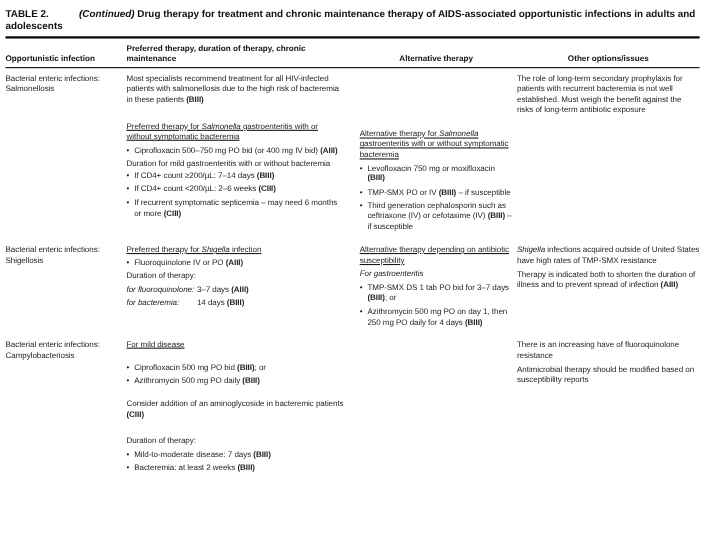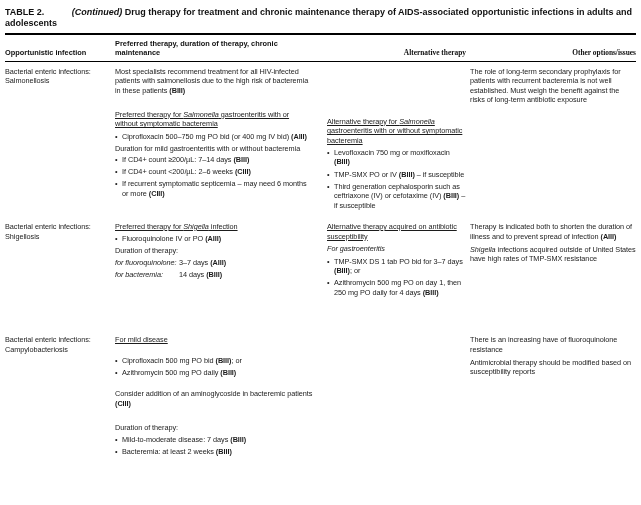--- a/index.html
+++ b/index.html
@@ -23,25 +23,25 @@
     display:grid;
     grid-template-columns:110px 212px 143px 166px;
   }
   .thead {
     align-items:end;
     font-weight:bold; font-size:7.4px; line-height:9.3px;
     padding:4px 0 3px 0;
     border-bottom:1.5px solid #000;
     color:#111;
   }
-  .thead .c3, .thead .c4 { text-align:right;font-family:Liberation Serif, serif; }
+  .thead .c3, .thead .c4 { text-align:center; }
 
   .tbody { padding-top:5px; font-size:7.3px; line-height:9.6px; letter-spacing:-0.05px; }
   .trow { margin-bottom:9px; }
-  .trow:nth-child(2) { margin-bottom:35px; }
+  .trow:nth-child(2) { margin-bottom:8px; }
 
   .cell { padding-right:8px; }
   .cell.c2 { padding-right:14px; }
   .cell.c3 { padding-right:4px; }
   .cell.c4 { padding-right:0; }
 
   .para   { margin:0 0 3.5px 0; }
   .label  { margin:2px 0 2px 0; }
   .head   { text-decoration:underline; margin:0 0 2.5px 0; }
   .bullet { display:flex; margin:0 0 2.5px 0; }
@@ -125,34 +125,34 @@
           <div class="kv">
             <span class="kl"><i>for fluoroquinolone:</i></span>
             <span>3–7 days <b>(AIII)</b></span>
           </div>
           <div class="kv">
             <span class="kl"><i>for bacteremia:</i></span>
             <span>14 days <b>(BIII)</b></span>
           </div>
         </div>
         <div class="cell c3">
-          <div class="head">Alternative therapy acquired on antibiotic susceptibility</div>
+          <div class="head">Alternative therapy depending on antibiotic susceptibility</div>
           <div class="para"><i>For gastroenteritis</i></div>
           <div class="bullet">
             <span class="bch">•</span>
             <span class="bt">TMP-SMX DS 1 tab PO bid for 3–7 days <b>(BIII)</b>; or</span>
           </div>
           <div class="bullet">
             <span class="bch">•</span>
             <span class="bt">Azithromycin 500 mg PO on day 1, then 250 mg PO daily for 4 days <b>(BIII)</b></span>
           </div>
         </div>
         <div class="cell c4">
+          <div class="para"><i>Shigella</i> infections acquired outside of United States have high rates of TMP-SMX resistance</div>
           <div class="para">Therapy is indicated both to shorten the duration of illness and to prevent spread of infection <b>(AIII)</b></div>
-          <div class="para"><i>Shigella</i> infections acquired outside of United States have high rates of TMP-SMX resistance</div>
         </div>
       </div>
       <div class="grid trow">
         <div class="cell c1">Bacterial enteric infections: Campylobacteriosis</div>
         <div class="cell c2">
           <div class="head">For mild disease</div>
           <div style="height: 9px;"></div>
           <div class="bullet">
             <span class="bch">•</span>
             <span class="bt">Ciprofloxacin 500 mg PO bid <b>(BIII)</b>; or</span>

